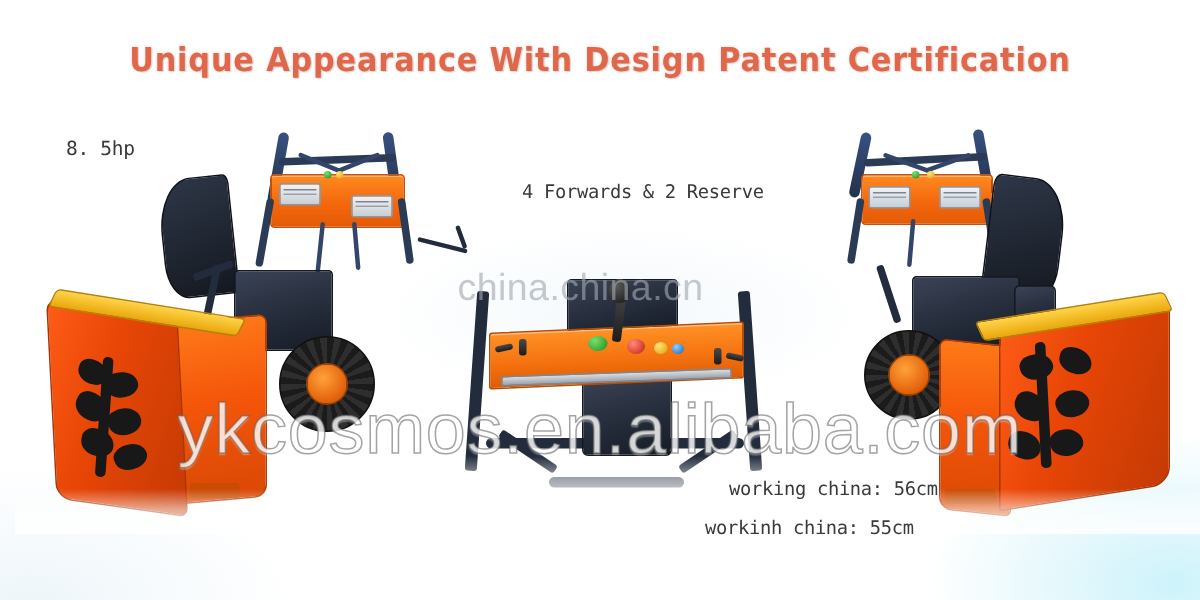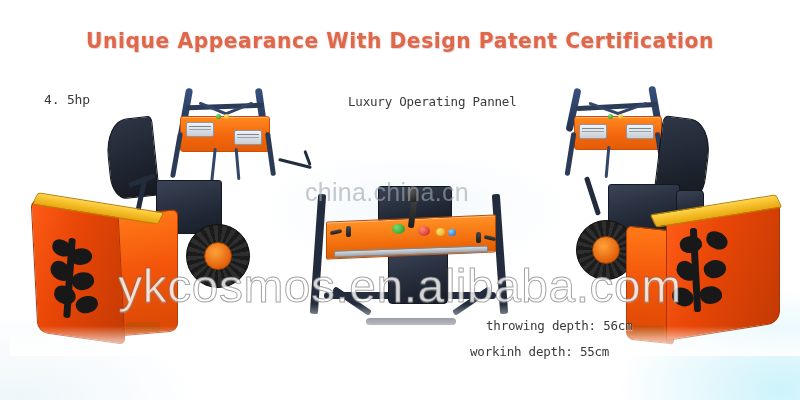--- a/index.html
+++ b/index.html
@@ -350,21 +350,21 @@
     <div class="knob btn-blue" style="left:148px; top:43px; width:8px; height:7px;"></div>
     <div class="lever" style="left:46px; top:40px; width:5px; height:11px; border-radius:2px;"></div>
     <div class="lever" style="left:176px; top:46px; width:5px; height:11px; border-radius:2px;"></div>
     <div class="lever" style="left:30px; top:44px; width:12px; height:4px; border-radius:2px; transform:rotate(-12deg);"></div>
     <div class="lever" style="left:184px; top:50px; width:12px; height:4px; border-radius:2px; transform:rotate(12deg);"></div>
     <div class="blur-band" style="left:0; top:118px; width:230px; height:32px;"></div>
   </div>
 
   <div id="headline">Unique Appearance With Design Patent Certification</div>
 
-  <div class="anno" id="anno-hp">4. 5hp</div>
-  <div class="anno" id="anno-panel">Luxury Operating Pannel</div>
-  <div class="anno" id="anno-depth">throwing depth: 56cm</div>
-  <div class="anno" id="anno-width">workinh depth: 55cm</div>
+  <div class="anno" id="anno-hp">8. 5hp</div>
+  <div class="anno" id="anno-gears">4 Forwards &amp; 2 Reserve</div>
+  <div class="anno" id="anno-depth">working china: 56cm</div>
+  <div class="anno" id="anno-width">workinh china: 55cm</div>
 
   <div id="wm-secondary">china.china.cn</div>
   <div id="wm-main">ykcosmos.en.alibaba.com</div>
 
 </div>
 
 </body></html>

